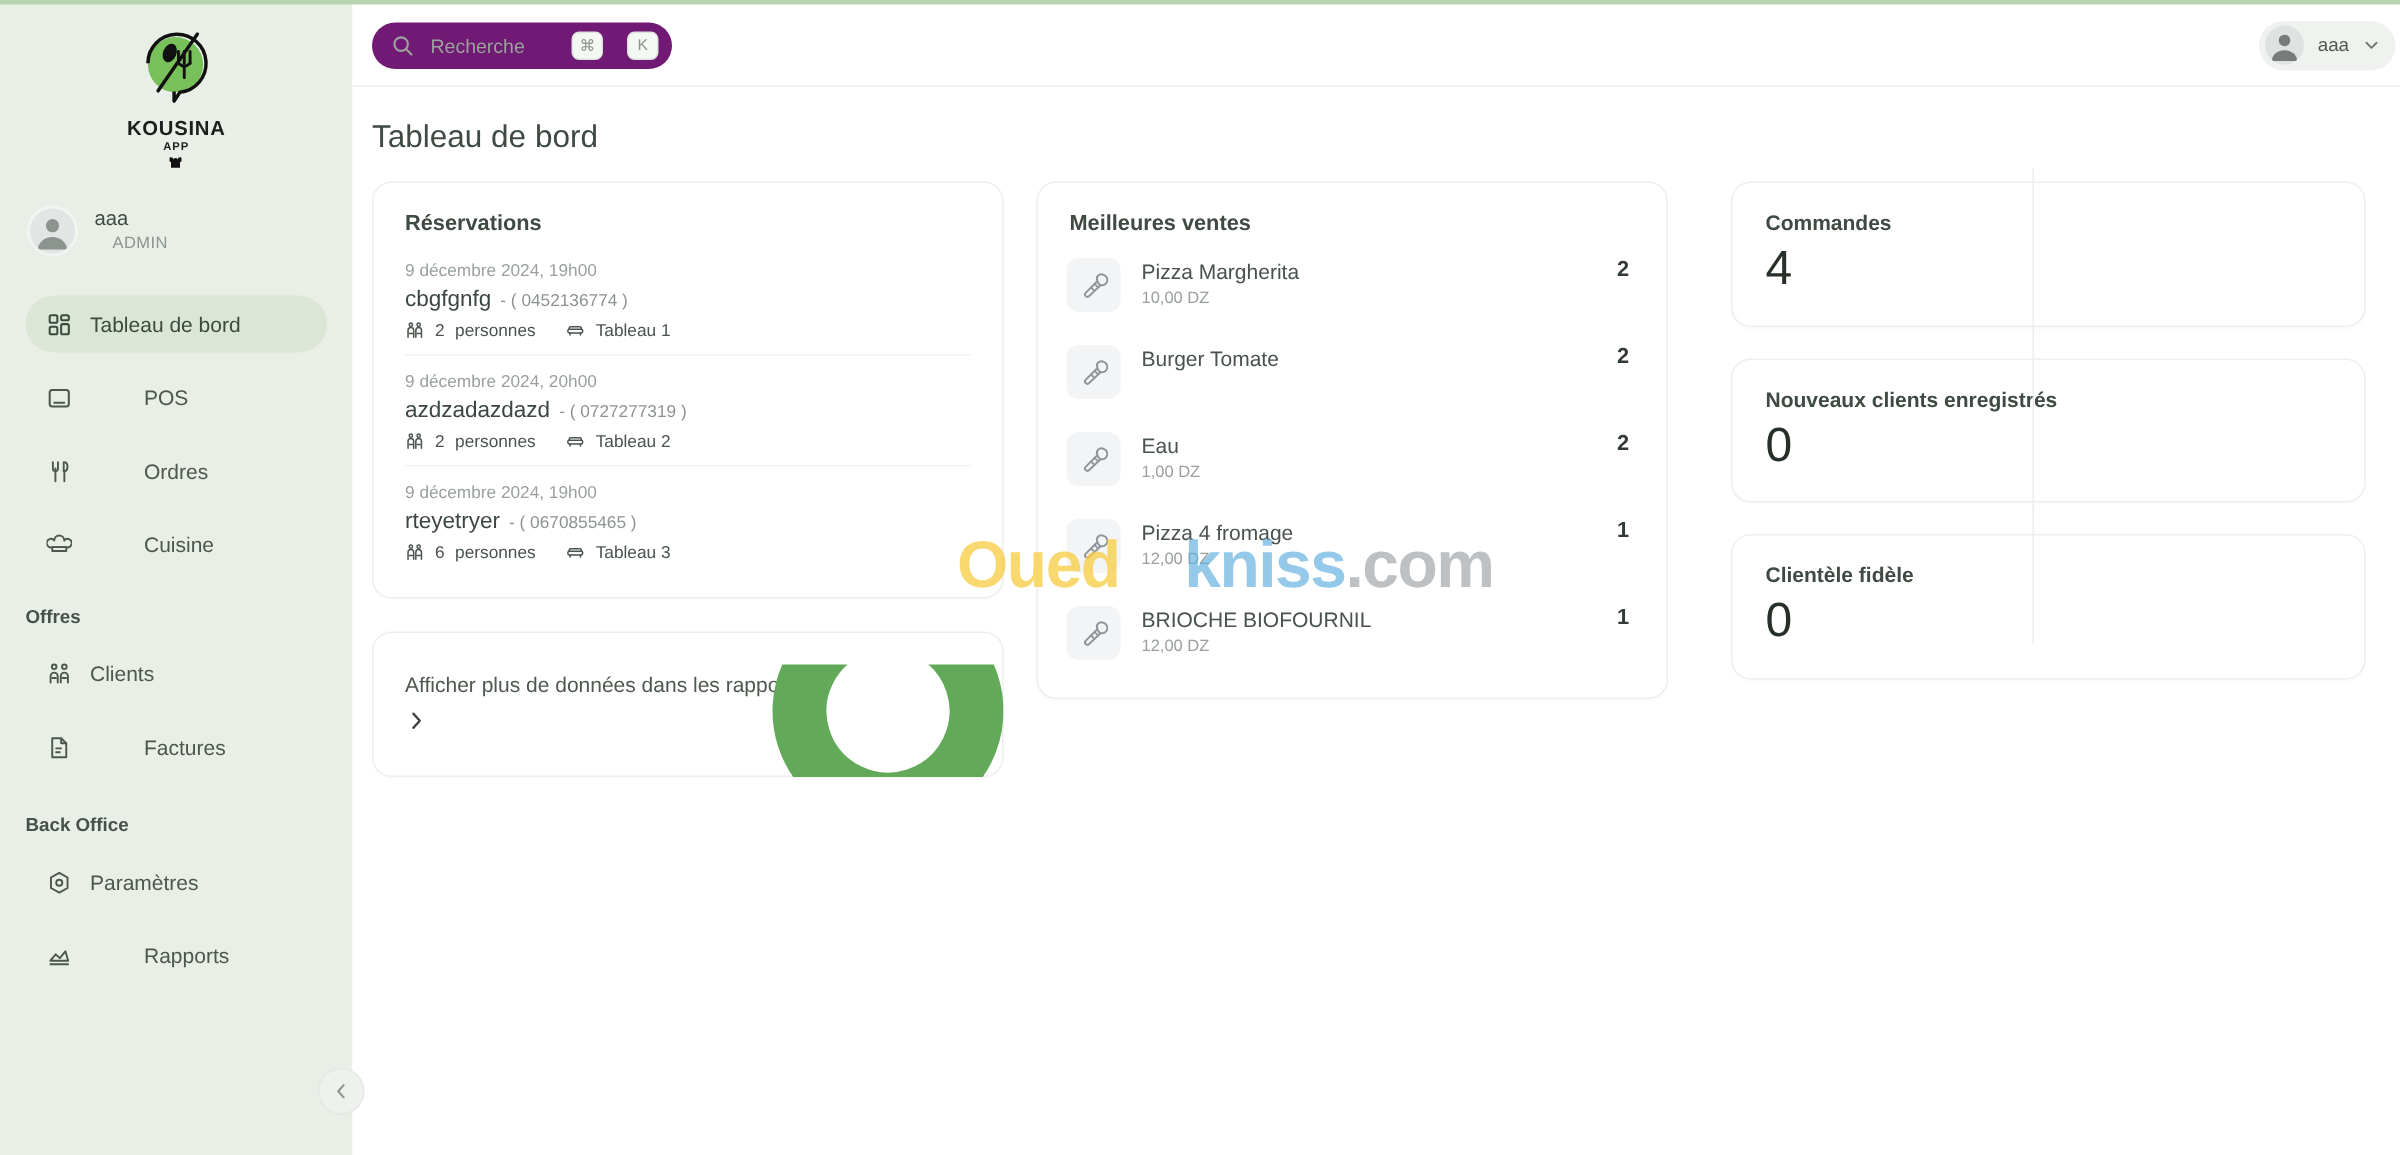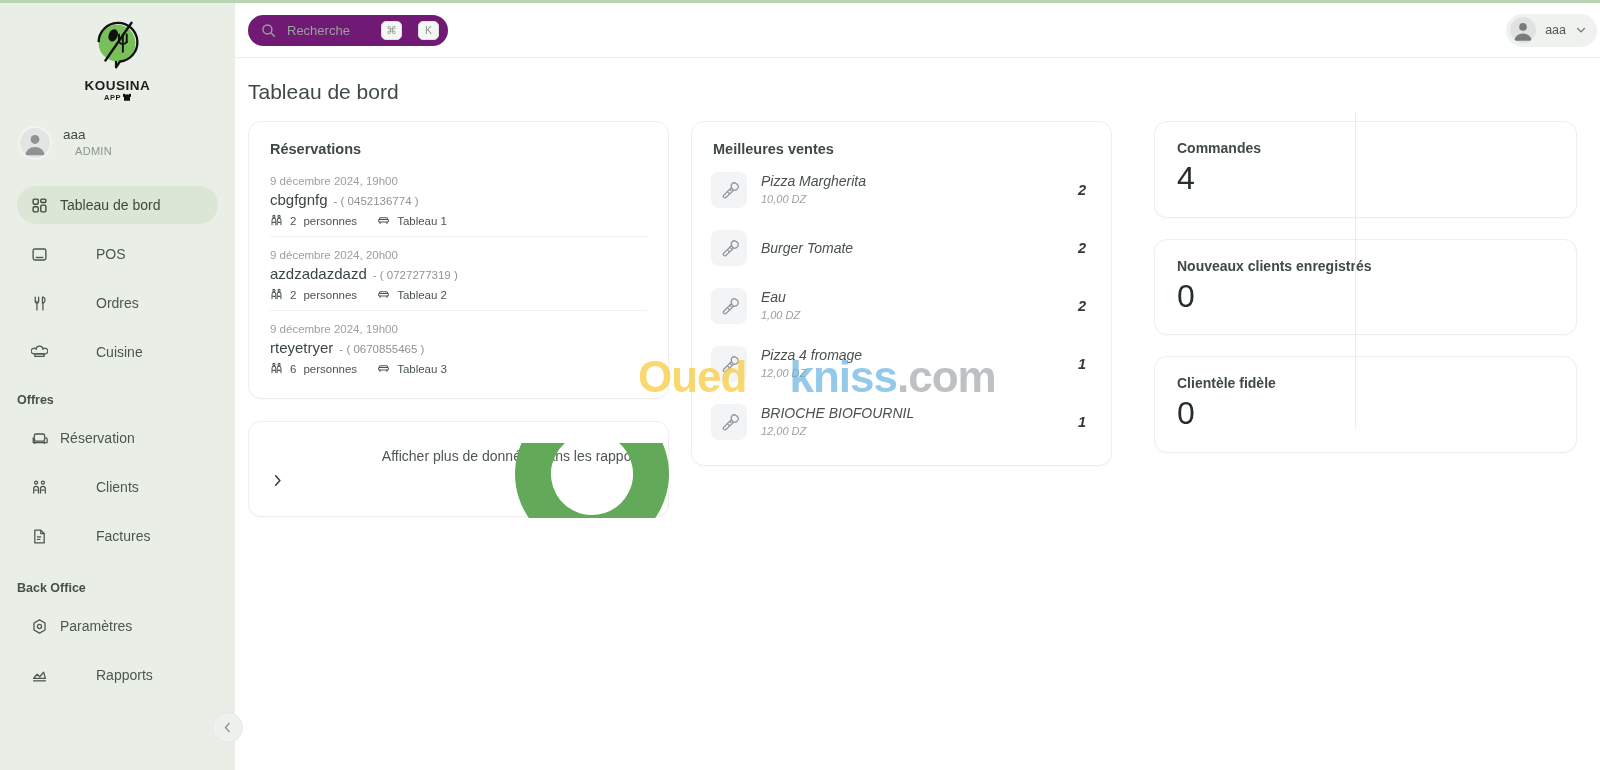--- a/index.html
+++ b/index.html
@@ -28,21 +28,21 @@
     display: flex; flex-direction: column; align-items: center;
     padding: 12px 0 6px 0;
   }
   .logo-mark { width: 62px; height: 62px; }
   .logo-word {
     font-size: 13.5px; font-weight: bold; letter-spacing: .5px;
     color: #1d1d1d; margin-top: 1px;
   }
   .logo-sub {
     font-size: 7.5px; font-weight: bold; color: #1d1d1d; letter-spacing: .6px;
-    display: flex; align-items: center; gap: 2px;
+    display: flex; align-items: center; gap: 2px; flex-direction: column;
   }
 
   .user-box {
     display: flex; align-items: center; gap: 11px;
     padding: 10px 0 0 18px; margin-top: 8px;
   }
   .avatar-circle {
     width: 34px; height: 34px; border-radius: 50%;
     background: #e3e5e4; border: 2px solid #f1f4f0;
     display: flex; align-items: center; justify-content: center;
@@ -134,41 +134,41 @@
   .res-item + .res-item { border-top: 1px solid #f0f1f0; }
   .res-date { font-size: 11.5px; color: #9aa19b; margin-bottom: 4px; }
   .res-name-row { display: flex; align-items: baseline; gap: 6px; margin-bottom: 6px; }
   .res-name { font-size: 15px; color: #3d4742; }
   .res-phone { font-size: 11.5px; color: #8d948f; }
   .res-meta { display: flex; align-items: center; gap: 7px; font-size: 11.5px; color: #4a544d; }
   .res-meta .sep { width: 6px; }
 
   
   .bs-list { padding: 4px 19px 14px 19px; }
-  .bs-item { display: flex; align-items: center; gap: 14px; padding: 11px 0; font-style: italic; }
+  .bs-item { display: flex; gap: 14px; padding: 11px 0; }
   .bs-thumb {
     width: 36px; height: 36px; border-radius: 8px; background: #f3f4f5;
     display: flex; align-items: center; justify-content: center; flex: 0 0 36px;
   }
   .bs-text { flex: 1; }
   .bs-name { font-size: 14px; color: #49524c; line-height: 1.35; }
   .bs-price { font-size: 11px; color: #9aa19b; line-height: 1.5; }
   .bs-qty { font-size: 14.5px; font-weight: bold; color: #323b33; padding-right: 6px; }
 
   
   .stat-card { padding: 18px 22px 21px 22px; }
   .stat-card + .stat-card { margin-top: 21px; }
   .stat-label { font-size: 14px; color: #3e4a42; font-weight: bold; }
   .stat-value { font-size: 32px; color: #262f28; font-weight: normal; margin-top: 6px; line-height: 1.05; }
 
   .reports-card {
     margin-top: 22px; position: relative; overflow: hidden;
     padding: 26px 21px 24px 21px; cursor: pointer;
   }
-  .reports-text { font-size: 14px; color: #4e584f; position: relative; z-index: 2; text-align: right; }
+  .reports-text { font-size: 14px; color: #4e584f; position: relative; z-index: 2; }
   .reports-chevron { margin-top: 9px; position: relative; z-index: 2; }
 
   .vdivider {
     position: absolute; left: 1120px; top: 112px; width: 1px; height: 317px;
     background: #ececec;
   }
 
   
   .wm-ouedkniss {
     position: absolute; left: 638px; top: 352px; z-index: 30;
@@ -271,28 +271,20 @@
       <div class="nav-item">
         <svg width="17" height="17" viewBox="0 0 20 20" fill="none" stroke="#4c574e" stroke-width="1.5" stroke-linejoin="round">
           <path d="M4.5 11.5 a3.3 3.3 0 1 1 1.6-5.2 A3.6 3.6 0 0 1 13.9 6.3 a3.3 3.3 0 1 1 1.6 5.2 Z"></path>
           <path d="M4.5 11.5 h11 v3 h-11 Z"></path>
         </svg>
         <span>Cuisine</span>
       </div>
 
       <div class="nav-group">Offres</div>
 
-      <div class="nav-item">
-        <svg width="17" height="17" viewBox="0 0 20 20" fill="none" stroke="#4c574e" stroke-width="1.5" stroke-linejoin="round">
-          <path d="M4 9 V6.5 a1.8 1.8 0 0 1 1.8-1.8 h8.4 A1.8 1.8 0 0 1 16 6.5 V9"></path>
-          <path d="M2.6 9.2 a1.6 1.6 0 0 1 1.6 1.6 v2.4 h11.6 v-2.4 a1.6 1.6 0 0 1 3.2 0 v4 H2.6 Z"></path>
-          <path d="M4.4 15.2 v1.4 M15.6 15.2 v1.4"></path>
-        </svg>
-        <span>Réservation</span>
-      </div>
 
       <div class="nav-item">
         <svg width="17" height="17" viewBox="0 0 20 20" fill="none" stroke="#4c574e" stroke-width="1.5" stroke-linecap="round">
           <circle cx="6" cy="4.2" r="1.8"></circle>
             <circle cx="14" cy="4.2" r="1.8"></circle>
           <path d="M3.2 16.5 v-5 a2.8 2.8 0 0 1 5.6 0 v5"></path>
           <path d="M11.2 16.5 v-5 a2.8 2.8 0 0 1 5.6 0 v5"></path>
           <path d="M4.6 13 h2.8 M12.6 13 h2.8"></path>
         </svg>
         <span>Clients</span>

